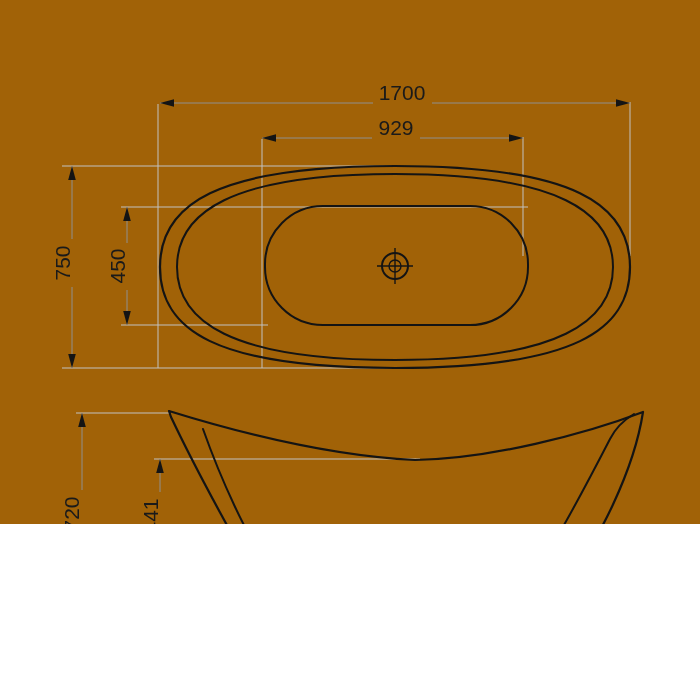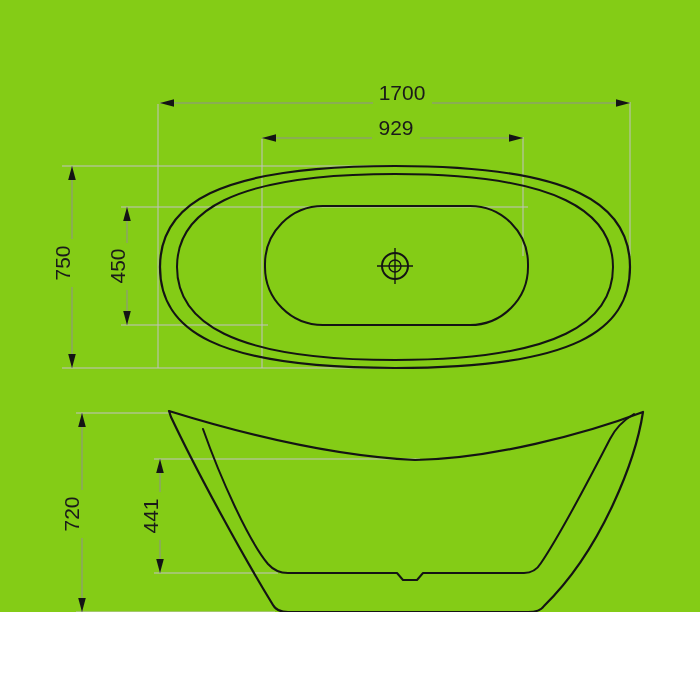--- a/index.html
+++ b/index.html
@@ -3,22 +3,22 @@
 <meta charset="utf-8">
 <style>
   html, body {
     margin: 0;
     padding: 0;
     background: #ffffff;
   }
   .stage {
     position: relative;
     width: 700px;
-    height: 612px;
-    background: #84cc16;
+    height: 524px;
+    background: #a16207;
     overflow: hidden;
   }
   svg {
     display: block;
   }
   .outline {
     fill: none;
     stroke: #141414;
     stroke-width: 2.2;
     stroke-linecap: round;

